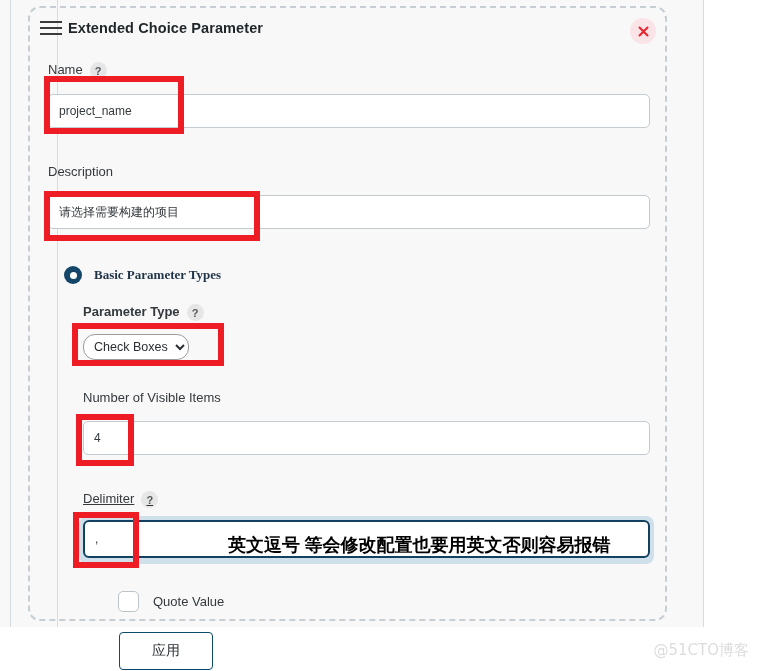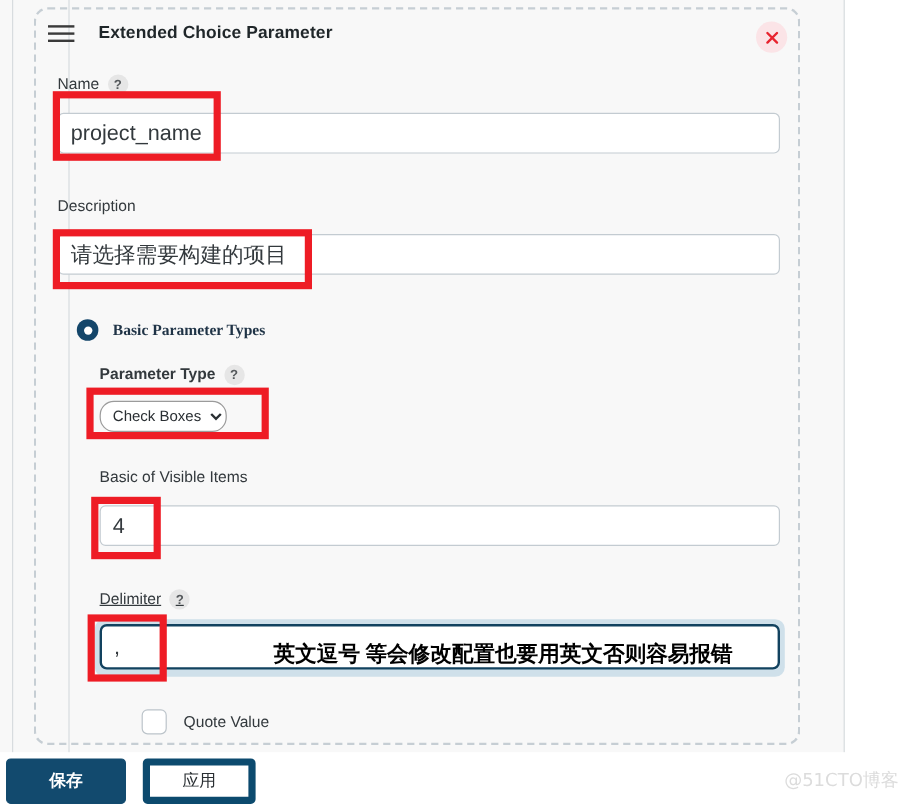--- a/index.html
+++ b/index.html
@@ -44,21 +44,21 @@
     box-sizing: border-box;
     background: transparent;
   }
 
   
   .panel-header {
     position: absolute;
     left: 40px; top: 20px;
     display: flex;
     align-items: center;
-    gap: 20px;
+    gap: 6px;
   }
   .hamburger {
     width: 22px; height: 14px;
     display: flex; flex-direction: column; justify-content: space-between;
     cursor: pointer;
   }
   .hamburger i {
     display: block; height: 2px; width: 22px; background: #3a3a3a;
   }
   .panel-title {
@@ -102,21 +102,21 @@
     font-weight: bold;
     cursor: pointer;
   }
   .txt-input {
     position: absolute;
     box-sizing: border-box;
     height: 34px;
     border: 1px solid #c3cbd1;
     border-radius: 5px;
     background: #ffffff;
-    font-size: 18px;
+    font-size: 12px;
     color: #33393d;
     padding: 0 10px;
     font-family: "Liberation Sans", "DejaVu Sans", sans-serif;
     outline: none;
   }
   .txt-input::placeholder { color: #9aa1a6; }
 
   
   .redbox {
     position: absolute;
@@ -232,21 +232,21 @@
     background: #124a6e;
     color: #ffffff;
     border: 1px solid #124a6e;
     font-weight: bold;
   }
   .btn-secondary {
     left: 119px; top: 5px;
     width: 94px;
     background: #ffffff;
     color: #2a2f33;
-    border: 6px solid #0c4a6e;
+    border: 1px solid #0c4a6e;
   }
   .watermark {
     position: absolute;
     right: 12px; top: 641px;
     font-size: 15px;
     color: #dcdcdc;
     font-family: "DejaVu Sans", "Liberation Sans", sans-serif;
     white-space: nowrap;
   }
 </style>
@@ -298,40 +298,39 @@
   <div class="field-label" style="left:83px; top:304px;">
     <span style="font-weight:bold;">Parameter Type</span>
     <span class="help-badge">?</span>
   </div>
   <select class="sel" style="left:83px; top:334px; width:106px;">
     <option>Check Boxes</option>
   </select>
   <div class="redbox" style="left:72px; top:323px; width:152px; height:43px;"></div>
 
   <div class="field-label" style="left:83px; top:390px;">
-    <span>Basic of Visible Items</span>
+    <span>Number of Visible Items</span>
   </div>
   <input class="txt-input" style="left: 83px; top: 421px; width: 567px;" value="4">
   <div class="redbox" style="left:76px; top:414px; width:58px; height:52px;"></div>
 
   <div class="field-label" style="left:83px; top:491px;text-decoration:underline;">
     <span>Delimiter</span>
     <span class="help-badge">?</span>
   </div>
   <div class="focus-wrap" style="left:79px; top:516px; width:575px; height:48px;">
     <input class="txt-input" style="height: 38px;" value=",">
   </div>
   <div class="annot-text" style="left:228px; top:533px;">英文逗号 等会修改配置也要用英文否则容易报错</div>
   <div class="redbox" style="left:73px; top:512px; width:66px; height:56px;"></div>
 
   <div class="check-row" style="left:82px; top:591px;padding-left:36px;">
     <span class="check-box"></span>
     <span class="check-label">Quote Value</span>
   </div>
 
   <div class="action-bar">
-    <button class="btn btn-primary">保存</button>
     <button class="btn btn-secondary">应用</button>
   </div>
 
   <div class="watermark">@51CTO博客</div>
 
 </div>
 
 </body></html>

